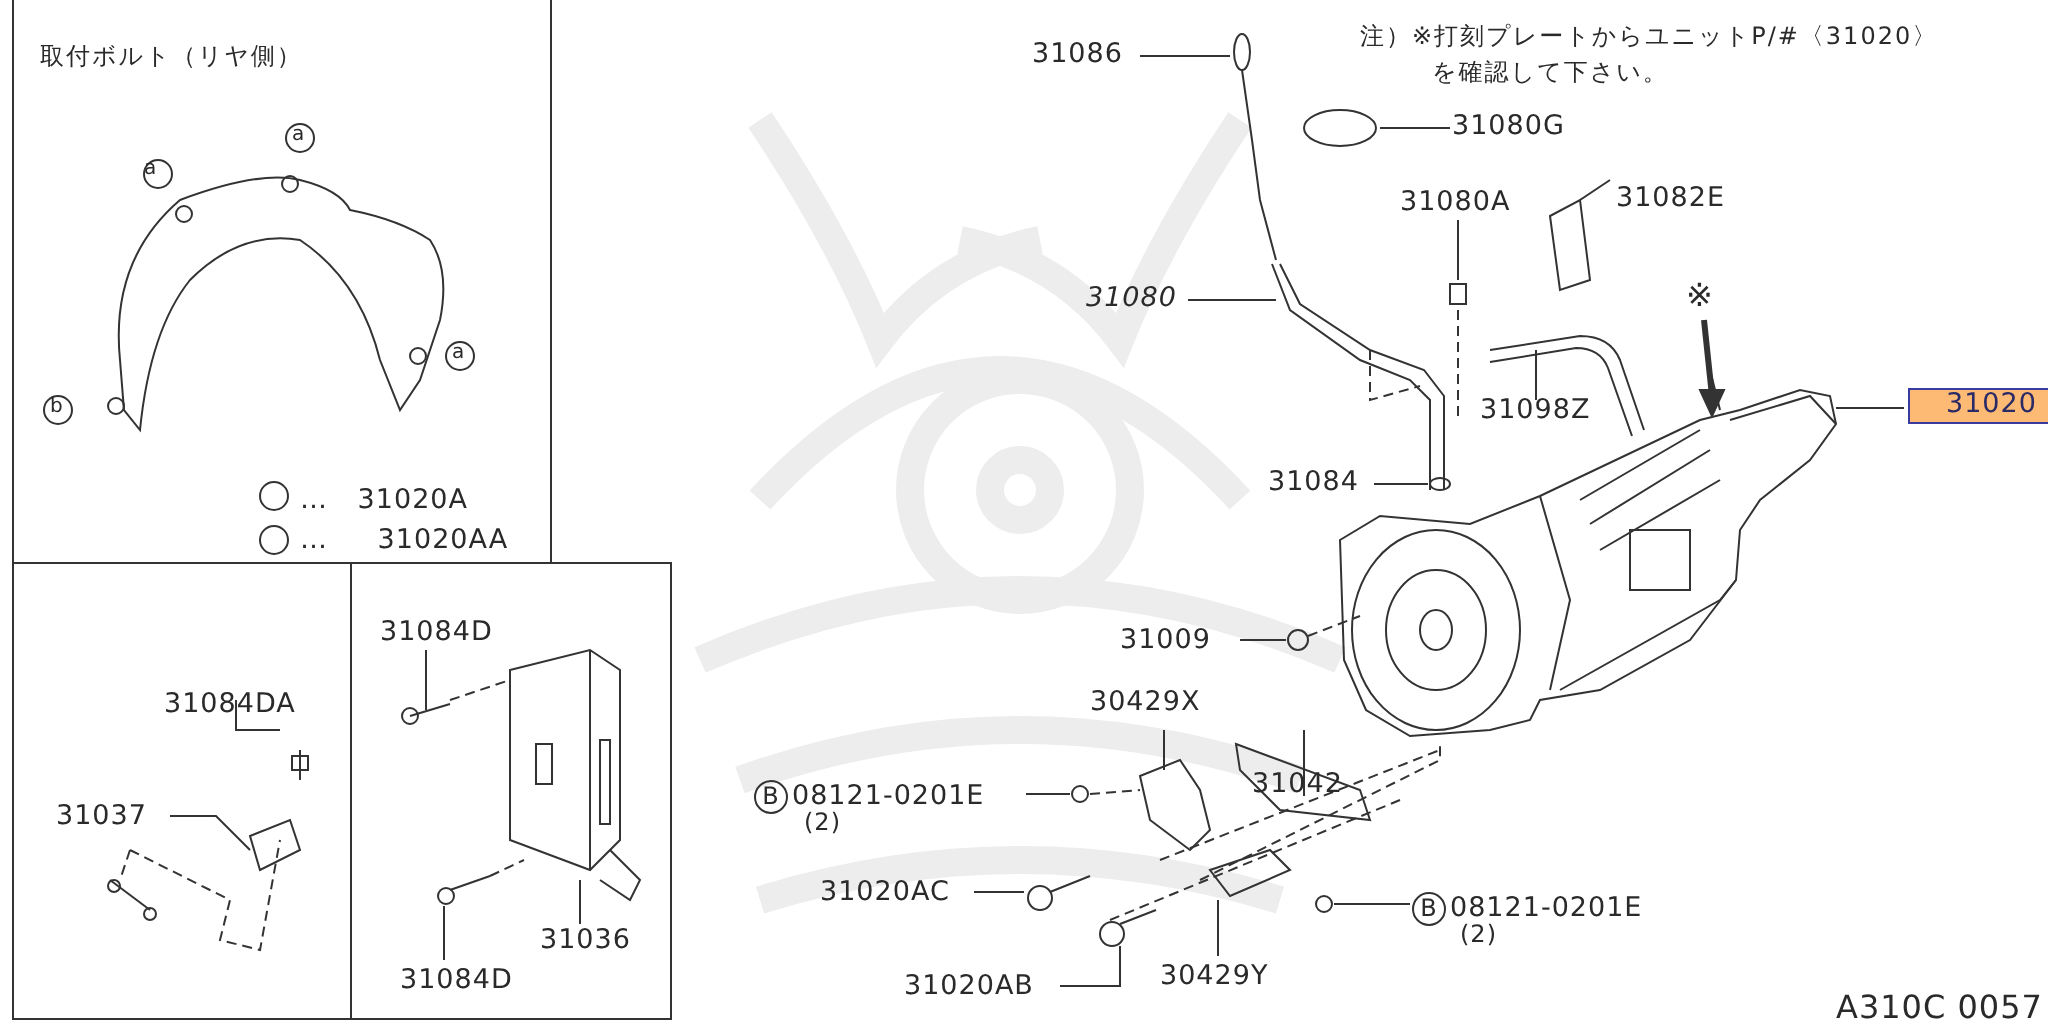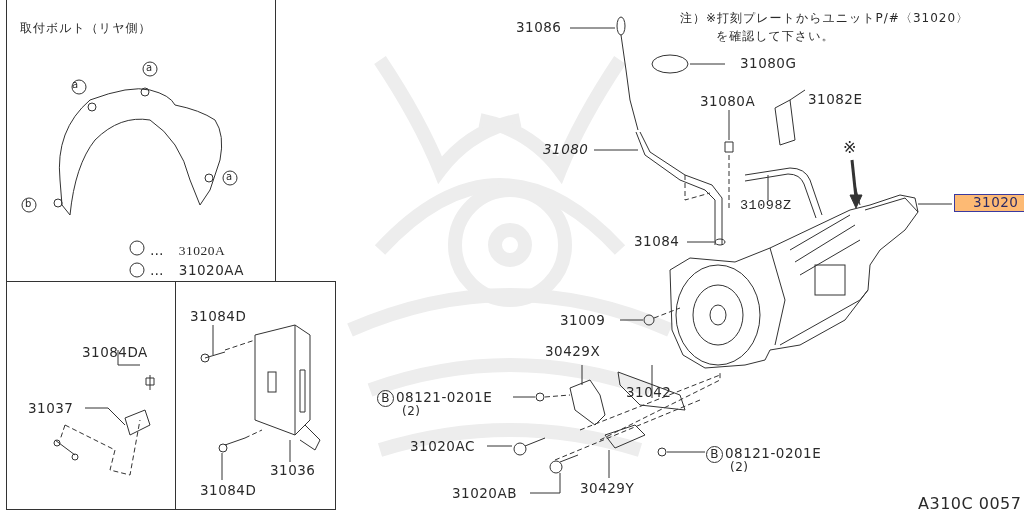--- a/index.html
+++ b/index.html
@@ -147,44 +147,44 @@
   </g>
 </svg>
 
 <div class="lbl jp" style="left:20px;top:22px;">取付ボルト（リヤ側）</div>
 <div class="lbl" style="left:72px;top:80px;font-size:10px;">a</div>
 <div class="lbl" style="left:146px;top:63px;font-size:10px;">a</div>
 <div class="lbl" style="left:226px;top:172px;font-size:10px;">a</div>
 <div class="lbl" style="left:25px;top:199px;font-size:10px;">b</div>
 <div class="lbl" style="left:150px;top:244px;">
   <span>…</span>
-  <span style="margin-left:10px;font-family:Liberation Serif, serif;">31020A</span>
+  <span style="margin-left:10px;">31020A</span>
 </div>
 <div class="lbl" style="left:150px;top:264px;">
   <span>…</span>
-  <span style="margin-left:10px;">31020AA</span>
+  <span style="margin-left:20px;">31020AA</span>
 </div>
 
 <div class="lbl" style="left:82px;top:346px;">31084DA</div>
 <div class="lbl" style="left:28px;top:402px;">31037</div>
 
 <div class="lbl" style="left:190px;top:310px;">31084D</div>
 <div class="lbl" style="left:270px;top:464px;">31036</div>
 <div class="lbl" style="left:200px;top:484px;">31084D</div>
 
 <div class="lbl jp" style="left:680px;top:12px;">注）※打刻プレートからユニットP/#〈31020〉</div>
 <div class="lbl jp" style="left:716px;top:30px;">を確認して下さい。</div>
 
 <div class="lbl" style="left:516px;top:21px;text-align:center;">31086</div>
-<div class="lbl" style="left:726px;top:57px;margin-left:14px;">31080G</div>
+<div class="lbl" style="left:726px;top:57px;">31080G</div>
 <div class="lbl" style="left:700px;top:95px;">31080A</div>
 <div class="lbl" style="left:808px;top:93px;">31082E</div>
 <div class="lbl" style="left:543px;top:143px;font-style:italic;">31080</div>
 <div class="lbl" style="left:843px;top:140px;font-size:16px;">※</div>
-<div class="lbl" style="left:740px;top:199px;font-family:Liberation Mono, monospace;">31098Z</div>
+<div class="lbl" style="left:740px;top:199px;">31098Z</div>
 <div class="lbl" style="left:634px;top:235px;">31084</div>
 <div class="lbl hl" style="left:954px;top:194px;">31020</div>
 <div class="lbl" style="left:560px;top:314px;">31009</div>
 <div class="lbl" style="left:545px;top:345px;">30429X</div>
 <div class="lbl" style="left:626px;top:350px;margin-top:36px;">31042</div>
 
 <div class="lbl" style="left:377px;top:390px;">
   <span class="circ">B</span><span>08121-0201E</span>
 </div>
 <div class="lbl small" style="left:402px;top:405px;">(2)</div>

